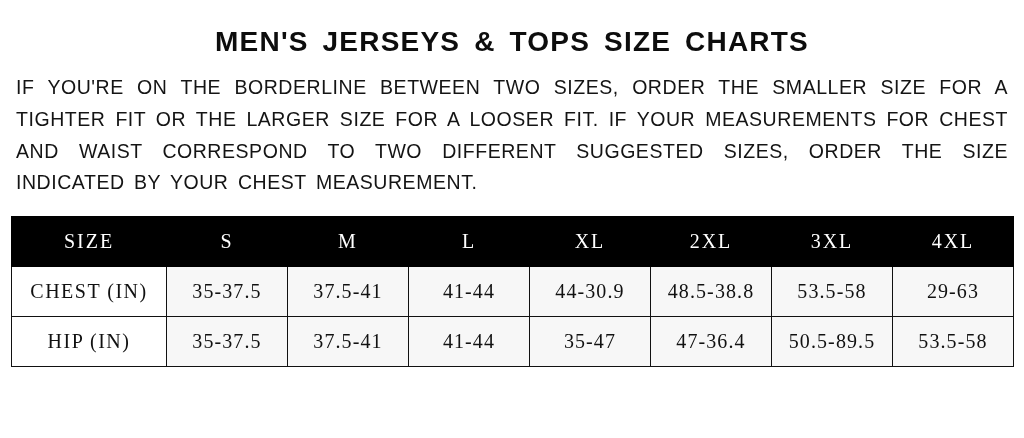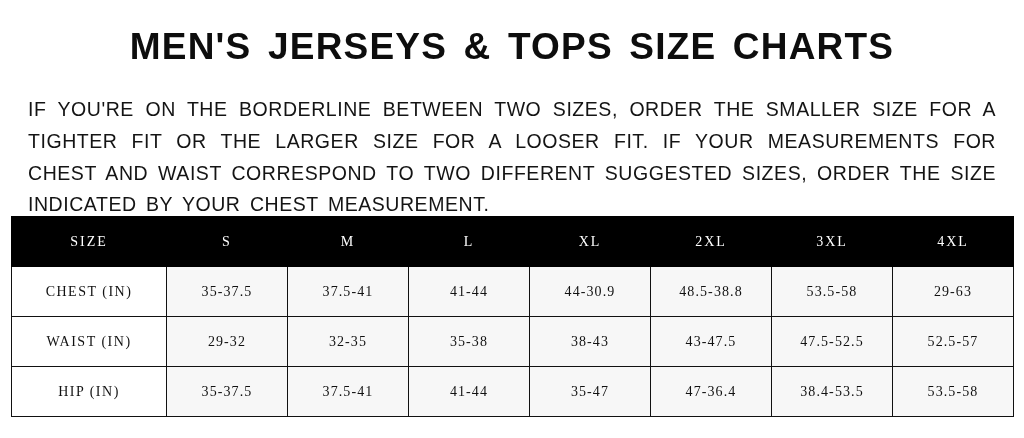--- a/index.html
+++ b/index.html
@@ -17,29 +17,29 @@
   .page {
     width: 1024px;
     height: 438px;
     position: relative;
     box-sizing: border-box;
   }
   .title {
     text-align: center;
     font-family: "Liberation Sans", sans-serif;
     font-weight: bold;
-    font-size: 37px;
+    font-size: 28px;
     letter-spacing: 1.2px;
     word-spacing: 5px;
     margin: 0;
     padding-top: 26px;
     color: #0d0d0d;
   }
   .intro {
-    margin: 12px;
+    margin: 0;
     padding: 14px 16px 0 16px;
     font-size: 19.5px;
     line-height: 1.63;
     letter-spacing: 0.55px;
     word-spacing: 3.5px;
     text-align: justify;
     text-align-last: left;
     color: #141414;
   }
   .table-wrap {
@@ -53,21 +53,21 @@
     width: 1002px;
     table-layout: fixed;
     font-family: "Liberation Serif", serif;
   }
   table.size-chart th,
   table.size-chart td {
     border: 1px solid #111111;
     text-align: center;
     vertical-align: middle;
     height: 50px;
-    font-size: 14px;
+    font-size: 20px;
     letter-spacing: 1.1px;
     padding: 0 4px;
     box-sizing: border-box;
   }
   table.size-chart thead th {
     background: #000000;
     color: #ffffff;
     font-weight: normal;
     border: 1px solid #000000;
     letter-spacing: 2px;
@@ -122,36 +122,26 @@
           <td class="row-head">CHEST (IN)</td>
           <td>35-37.5</td>
           <td>37.5-41</td>
           <td>41-44</td>
           <td>44-30.9</td>
           <td>48.5-38.8</td>
           <td>53.5-58</td>
           <td>29-63</td>
         </tr>
         <tr>
-          <td class="row-head">WAIST (IN)</td>
-          <td>29-32</td>
-          <td>32-35</td>
-          <td>35-38</td>
-          <td>38-43</td>
-          <td>43-47.5</td>
-          <td>47.5-52.5</td>
-          <td>52.5-57</td>
-        </tr>
-        <tr>
           <td class="row-head">HIP (IN)</td>
           <td>35-37.5</td>
           <td>37.5-41</td>
           <td>41-44</td>
           <td>35-47</td>
           <td>47-36.4</td>
-          <td>38.4-53.5</td>
+          <td>50.5-89.5</td>
           <td>53.5-58</td>
         </tr>
       </tbody>
     </table>
   </div>
 
 </div>
 
 </body></html>

